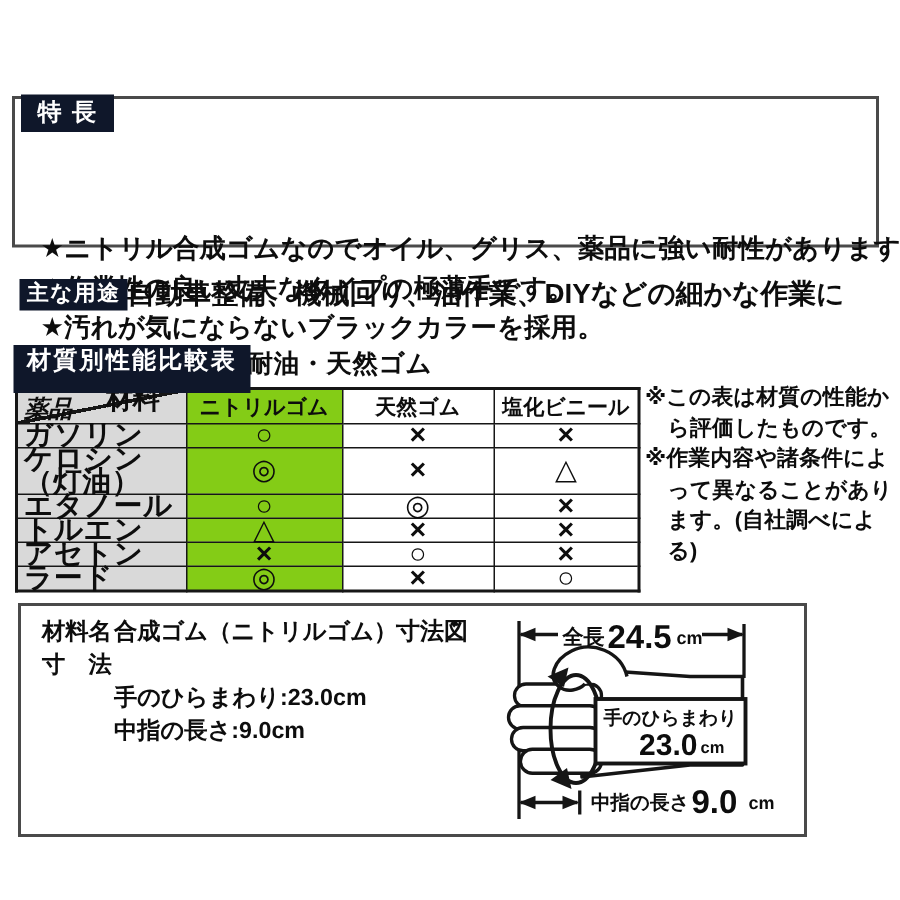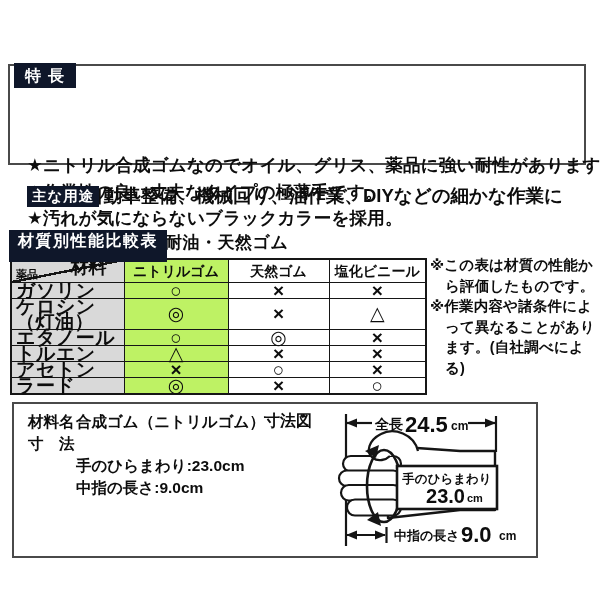--- a/index.html
+++ b/index.html
@@ -14,44 +14,44 @@
   
   .features-box{
     position:absolute;left:8px;top:64px;width:578px;height:101px;
     border:2px solid #4a4a4a;background:#fff;box-sizing:border-box;
   }
   .features-badge{left:14px;top:63px;height:25px;line-height:25px;font-size:16px;
     padding:0 5px 0 11px;letter-spacing:7px;}
   .features-list{position:absolute;left:17px;top:86px;font-size:17.5px;line-height:26.5px;
     letter-spacing:0.2px;white-space:nowrap;}
   
-  .use-badge{left:27px;top:186px;height:21px;line-height:21px;font-size:14.5px;padding:0 5px;letter-spacing:1px;}
+  .use-badge{left:13px;top:186px;height:21px;line-height:21px;font-size:14.5px;padding:0 5px;letter-spacing:1px;}
   .use-text{position:absolute;left:85px;top:183px;font-size:18.5px;white-space:nowrap;}
   
   .cmp-badge{left:9px;top:230px;height:32px;line-height:22px;font-size:16px;padding:0 9px;letter-spacing:1.5px;}
   .cmp-subtitle{position:absolute;left:165px;top:231px;font-size:17px;letter-spacing:0.5px;white-space:nowrap;}
   
   .cmp-table{
     position:absolute;left:10px;top:258px;border-collapse:collapse;table-layout:fixed;
     border:2px solid #161616;
   }
   .cmp-table th,.cmp-table td{border:1.5px solid #161616;padding:0;box-sizing:border-box;}
   .cmp-table th{height:23px;font-size:14px;line-height:16px;}
   .cmp-table td{height:15.2px;line-height:15px;font-size:19px;}
   .rlabel{background:#d9d9d9;text-align:left;padding-left:4px !important;letter-spacing:0.5px;}
   .sym{text-align:center;font-size:13.5px;}
-  .peach{background:#bef264;}
+  .peach{background:#84cc16;}
   .corner{
     background:#d9d9d9 linear-gradient(to bottom right,
       rgba(0,0,0,0) calc(50% - 1.2px),#161616 calc(50% - 1.2px),
       #161616 calc(50% + 1.2px),rgba(0,0,0,0) calc(50% + 1.2px));
     position:relative;
   }
   .corner-top{position:absolute;right:17px;top:0px;font-size:18px;font-family:Liberation Mono, monospace;}
-  .corner-bottom{position:absolute;left:4px;bottom:0px;font-size:11px;}
+  .corner-bottom{position:absolute;left:4px;bottom:0px;font-size:16px;font-style:italic;}
   
   .notes{position:absolute;left:430px;top:255px;width:172px;font-size:14.5px;line-height:20.5px;letter-spacing:0.2px;}
   .note{padding-left:15px;text-indent:-15px;}
   
   .spec-box{position:absolute;left:12px;top:402px;width:526px;height:156px;
     border:2px solid #4a4a4a;background:#fff;box-sizing:border-box;}
   .spec-rows{position:absolute;left:28px;top:411px;font-size:15.5px;line-height:22px;z-index:2;}
   .spec-line{display:flex;}
   .spec-label{width:48px;flex:none;white-space:pre;}
   .spec-value{white-space:nowrap;text-align:right;}

